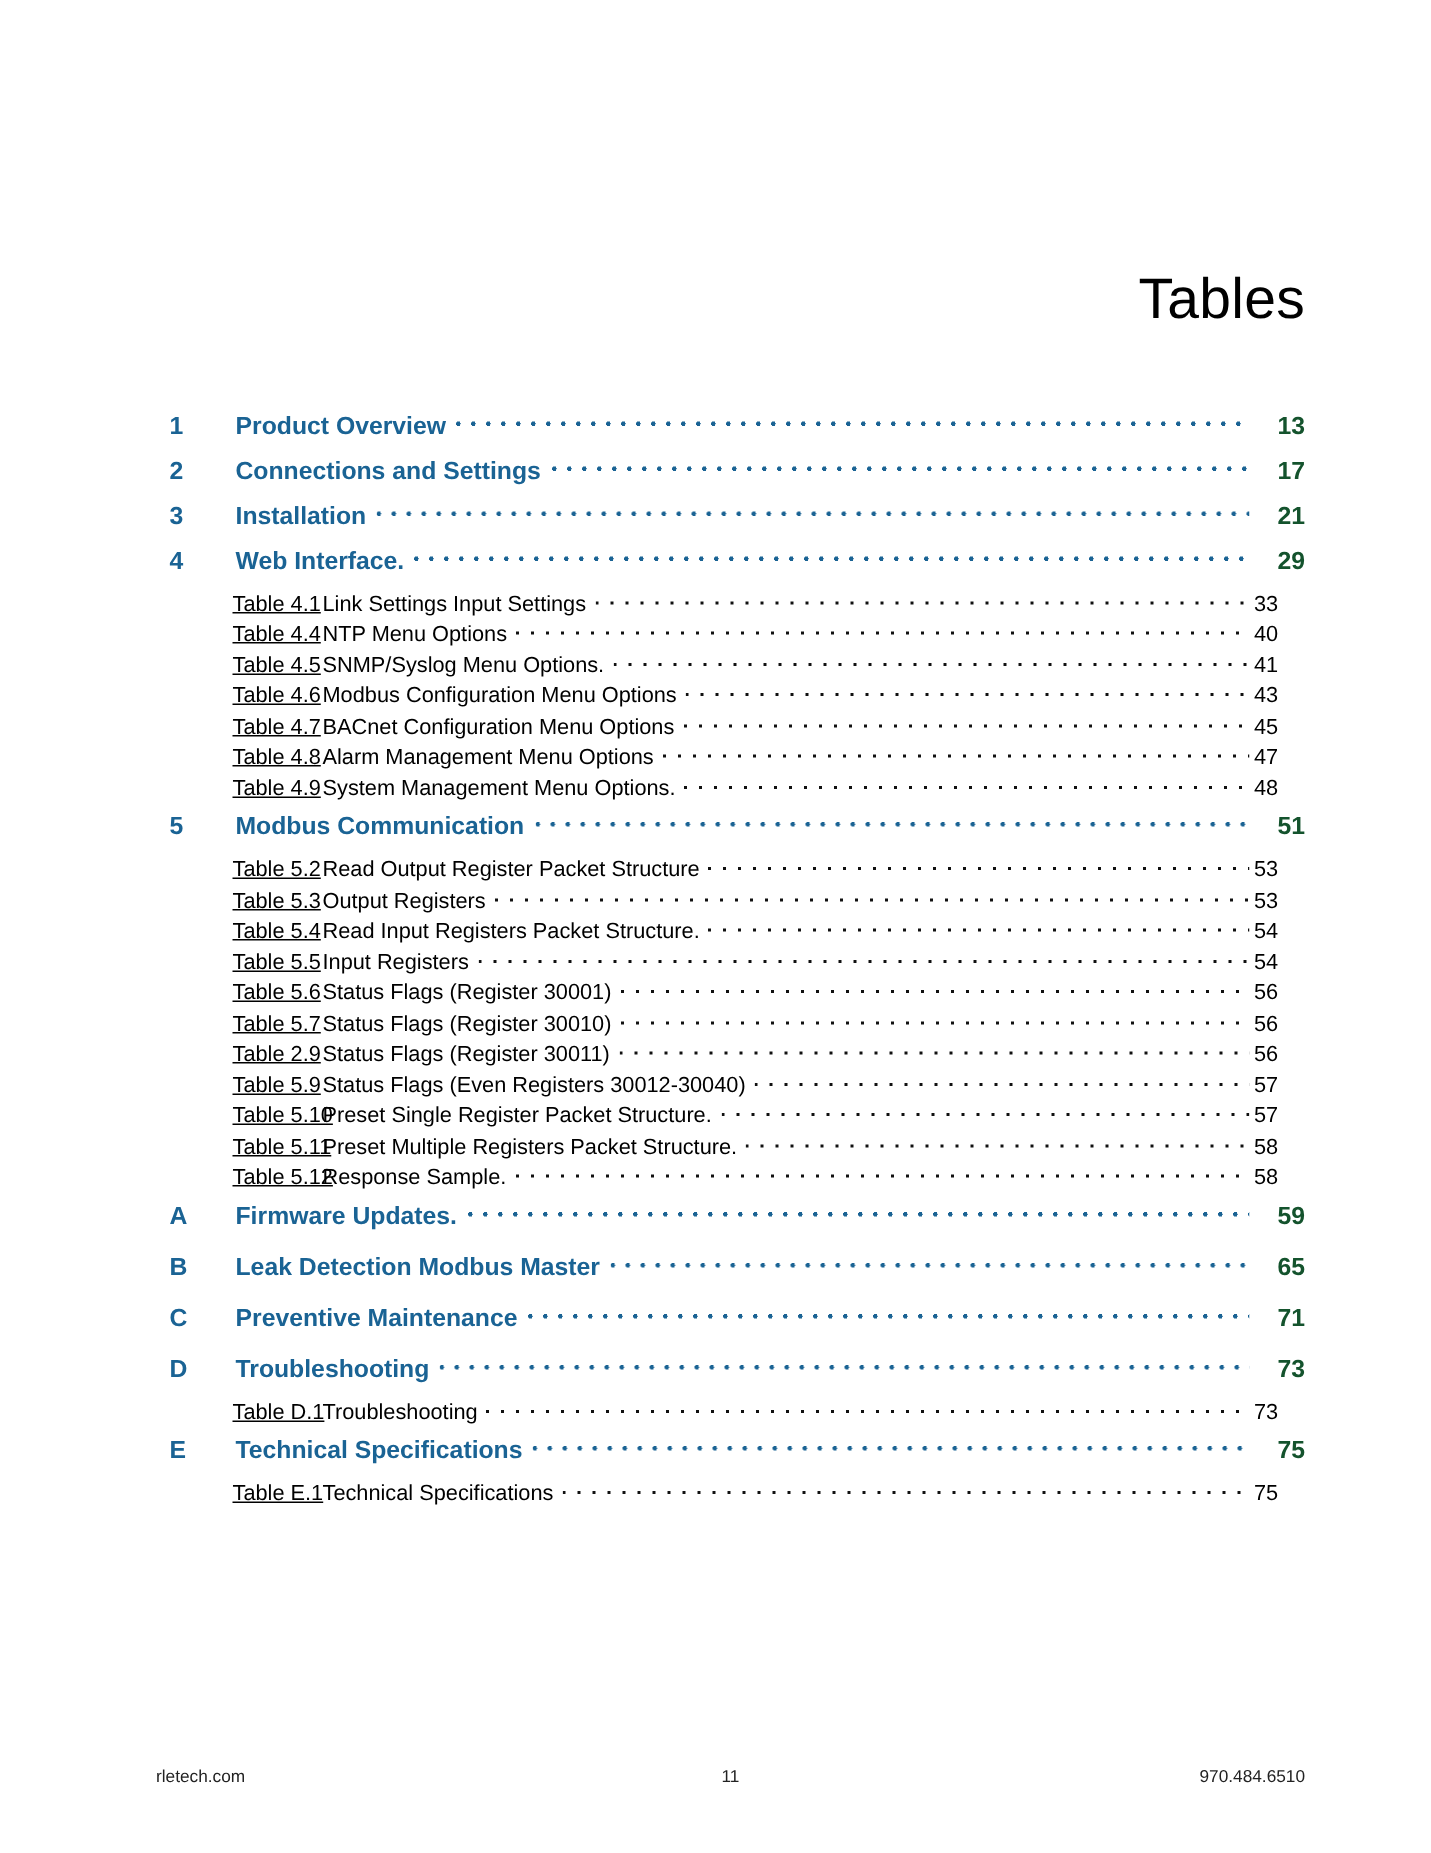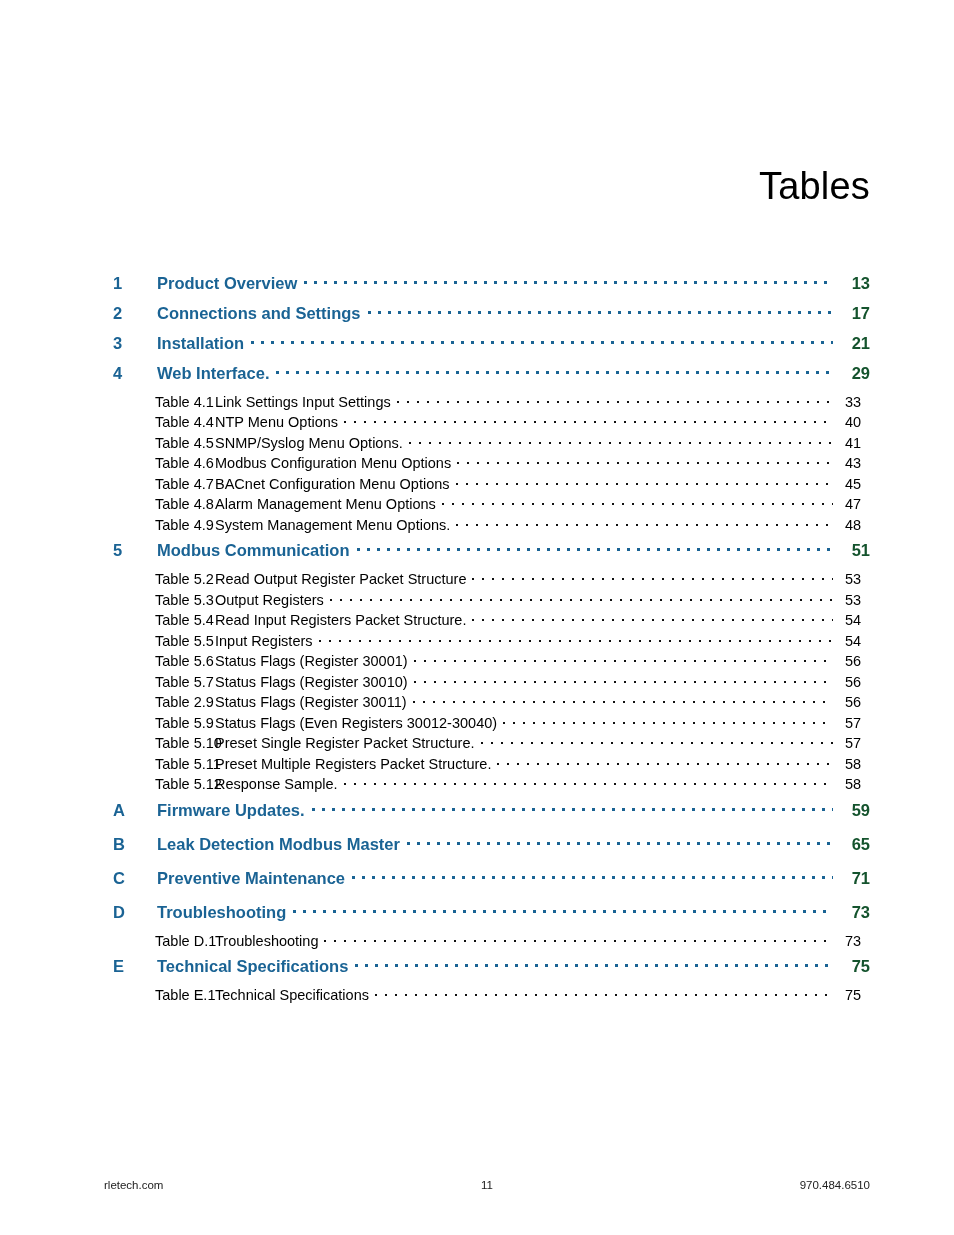--- a/index.html
+++ b/index.html
@@ -17,21 +17,21 @@
   }
 
   #page {
     position: absolute;
     inset: 0;
   }
 
   
   .page-title {
     position: absolute;
-    top: 142px;
+    top: 156px;
     left: 0;
     right: 84px;
     text-align: right;
     font-size: 38px;
     font-weight: 400;
     letter-spacing: 0.2px;
     color: #000000;
     line-height: 1;
   }
 
@@ -97,20 +97,21 @@
     font-weight: 400;
     color: #000000;
   }
   .row-table .tbl-id {
     flex: 0 0 102px;
     width: 102px;
     padding-left: 42px;
     box-sizing: border-box;
     text-align: left;
     white-space: pre;
+    text-decoration: underline;
   }
   .row-table .title {
     flex: 0 0 auto;
     white-space: pre;
     padding-right: 3px;
   }
   .row-table .leader {
     flex: 1 1 auto;
     position: relative;
     height: 1em;
@@ -123,21 +124,21 @@
     left: 0;
     right: 0;
     bottom: 0.26em;
     height: 2px;
     background-image: radial-gradient(circle at 1px 1px, #111111 1px, rgba(0,0,0,0) 1.1px);
     background-size: 10px 2px;
     background-repeat: repeat-x;
   }
   .row-table .pageno {
     flex: 0 0 34px;
-    text-align: center;
+    text-align: left;
     color: #000000;
   }
 
   
   .row-chapter.grouped {
     margin-top: 4px;
   }
 
   
   .footer {

